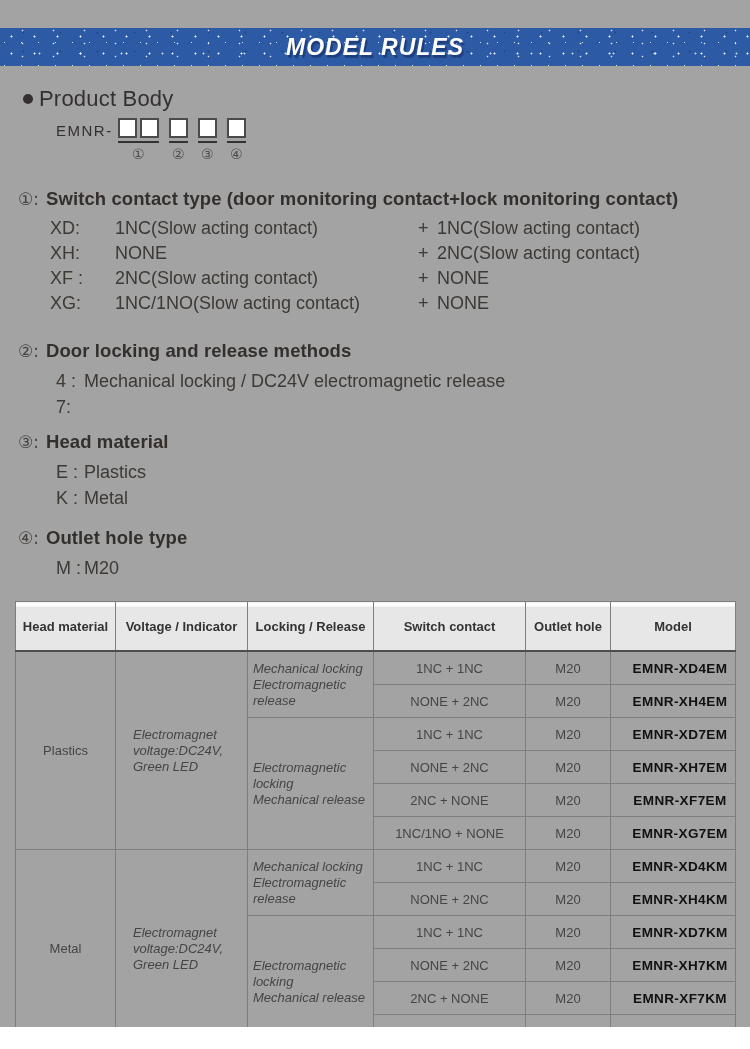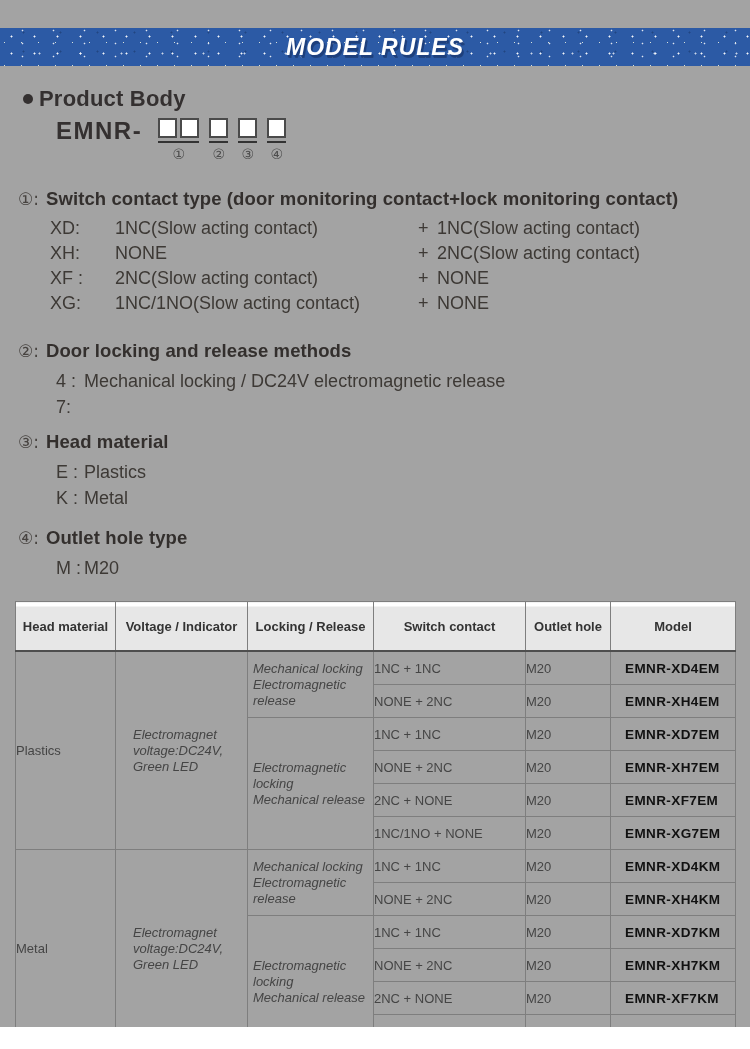--- a/index.html
+++ b/index.html
@@ -21,24 +21,24 @@
     background-position:0 0,7px 9px,13px 3px,19px 11px,5px 14px;
     display:flex;align-items:center;justify-content:center;
   }
   .banner-text{
     font-size:23px;font-weight:bold;font-style:italic;color:#ffffff;
     letter-spacing:1px;text-shadow:1.5px 1.5px 0 #1d3f7d, 2px 2.5px 0 rgba(20,40,80,.45);
   }
   
   .product-heading{position:absolute;top:86px;left:23px;display:flex;align-items:center;}
   .bullet{width:10px;height:10px;border-radius:50%;background:#343030;margin-right:6px;}
-  .product-title{font-size:22px;font-weight:bold;color:#343030;letter-spacing:.2px;text-align:center;}
+  .product-title{font-size:22px;font-weight:normal;color:#343030;letter-spacing:.2px;text-align:center;}
   
   .code-row{position:absolute;top:118px;left:56px;display:flex;align-items:flex-start;}
-  .code-prefix{font-size:24px;font-weight:bold;color:#343030;letter-spacing:1.5px;line-height:26px;margin-right:16px;}
+  .code-prefix{font-size:15px;font-weight:normal;color:#343030;letter-spacing:1.5px;line-height:26px;margin-right:5px;}
   .grp{display:flex;flex-direction:column;align-items:center;margin-right:10px;}
   .boxes{display:flex;}
   .box{width:15px;height:16px;border:2px solid #4a4a4a;background:#fff;margin-right:3px;}
   .box:last-child{margin-right:0;}
   .grp .ul{height:2px;background:#333;align-self:stretch;margin-top:3px;}
   .grp .digit{font-family:"DejaVu Sans",sans-serif;font-size:14px;color:#4d4d4d;margin-top:3px;line-height:16px;}
   
   .section{position:absolute;left:18px;width:732px;}
   .sec-head{display:flex;align-items:baseline;}
   .circ{font-family:"DejaVu Sans",sans-serif;font-size:17px;color:#474340;margin-right:7px;}
@@ -54,21 +54,21 @@
   
   .tbl-wrap{position:absolute;top:601px;left:15px;}
   table{border-collapse:collapse;table-layout:fixed;width:720px;border:1.5px solid #555;}
   col.c1{width:100px;} col.c2{width:132px;} col.c3{width:126px;}
   col.c4{width:152px;} col.c5{width:85px;}  col.c6{width:125px;}
   th{
     height:46px;font-size:13px;font-weight:bold;color:#333;
     background:linear-gradient(180deg,#ffffff 0 4px,#e7e7e7 4px 100%);
     border:1px solid #7e7e7e;border-bottom:2px solid #4e4e4e;text-align:center;
   }
-  td{border:1px solid #7e7e7e;font-size:13px;color:#454545;text-align:left;height:32px;padding:0;}
+  td{border:1px solid #7e7e7e;font-size:13px;color:#454545;text-align:center;height:32px;padding:0;}
   tr{height:32px;}
   td.volt,td.lock{text-align:left;white-space:pre-line;line-height:16px;vertical-align:middle;font-style:italic;}
   td.volt{padding-left:17px;}
   td.lock{padding-left:5px;}
   td.model{font-weight:bold;color:#111;font-size:13.5px;letter-spacing:.4px;padding-left:14px;}
 </style>
 </head>
 <body>
 
 <div class="page">

